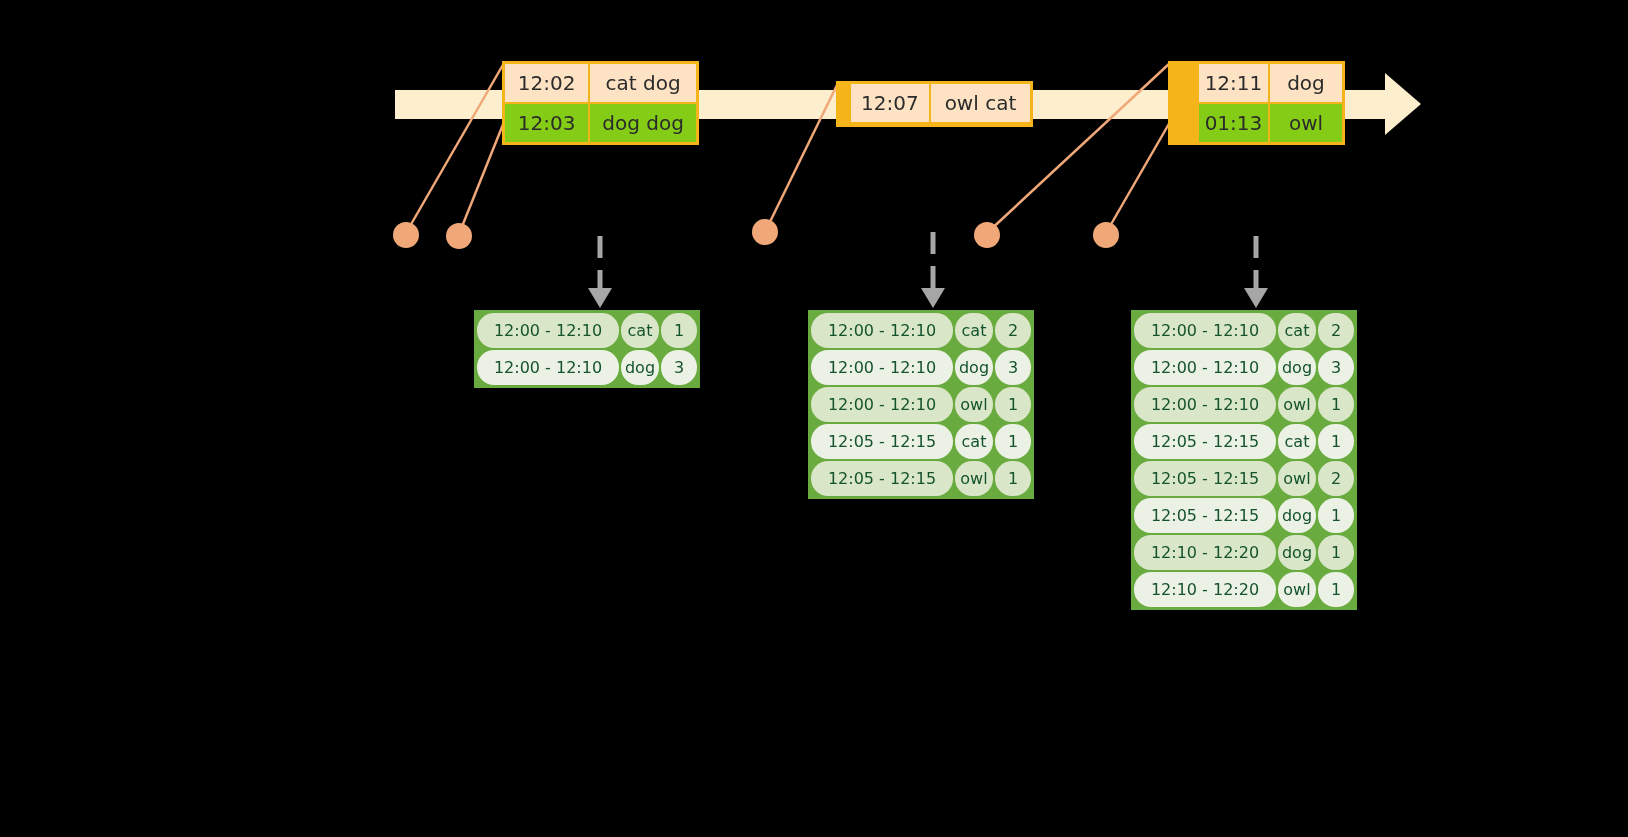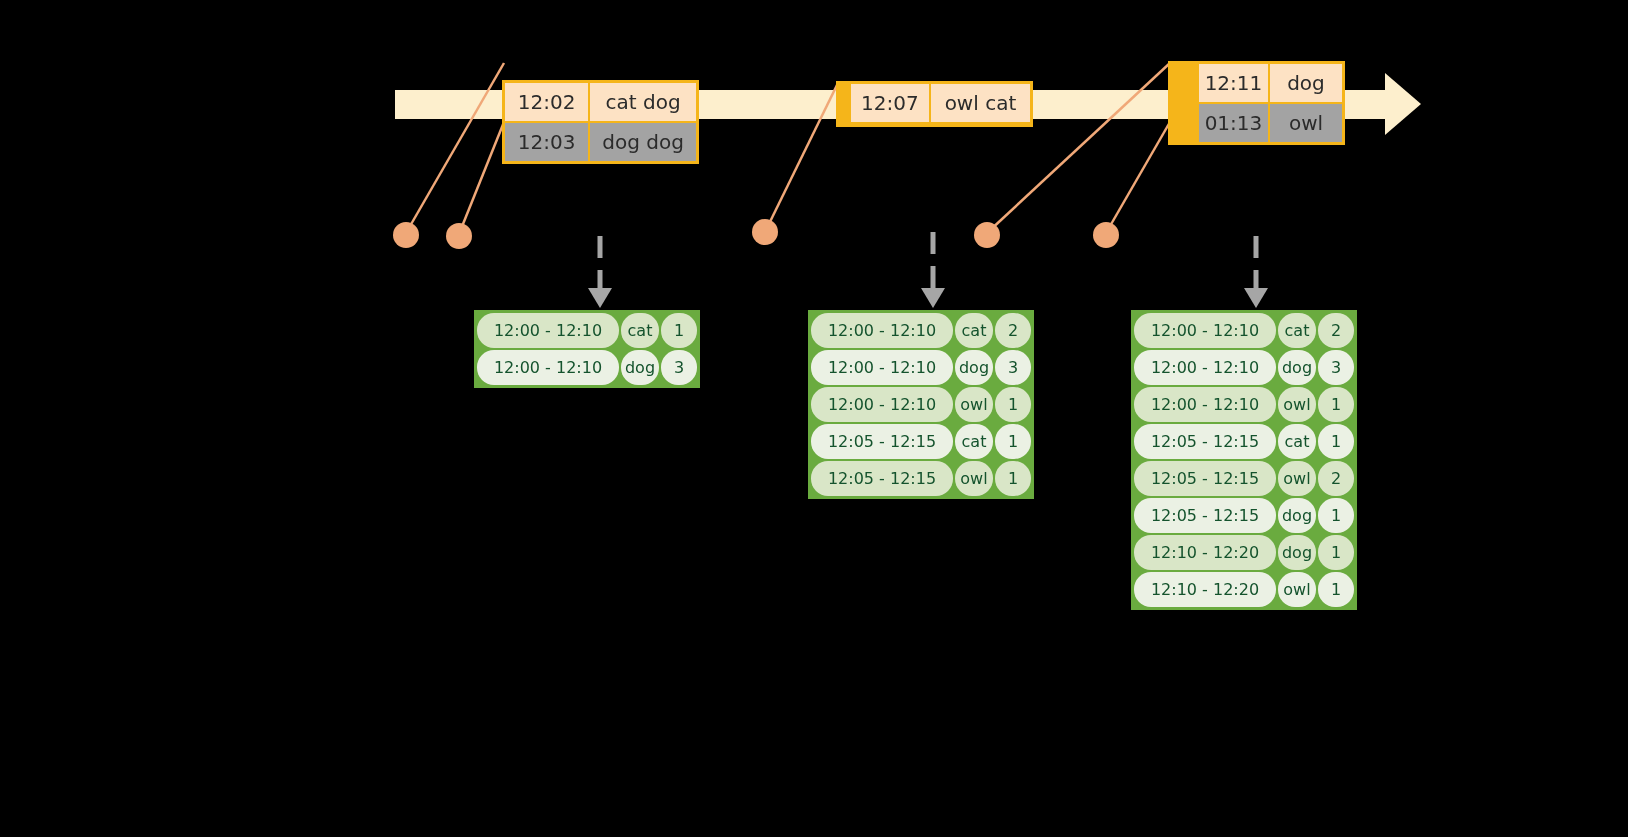--- a/index.html
+++ b/index.html
@@ -53,26 +53,26 @@
     box-sizing: border-box;
     font-size: 20px;
     color: #2b2b2b;
     display: flex;
     align-items: center;
     justify-content: center;
     height: 38px;
     font-family: "DejaVu Sans", sans-serif;
   }
   .evt-row.r0 .evt-cell { background: #fde2c4; }
-  .evt-row.r1 .evt-cell { background: #a3a3a3; }
+  .evt-row.r1 .evt-cell { background: #84cc16; }
   .evt-row.r0 { margin-bottom: 2px; }
   .evt-cell.k-time { width: 88px; }
   .evt-cell.k-words { width: 112px; margin-left: 2px; }
 
-  #evt-a { left: 502px; top: 61px; width: 197px; margin-top: 19px; }
+  #evt-a { left: 502px; top: 61px; width: 197px; }
   #evt-b { left: 836px; top: 81px; width: 197px; padding-left: 12px; }
   #evt-b .evt-cell.k-words { width: 112px; }
   #evt-c { left: 1168px; top: 61px; width: 177px; padding-left: 28px; }
   #evt-c .evt-cell.k-words { width: 92px; }
 
   
   .res-table {
     position: absolute;
     border: 3px solid #6aab3f;
     background: #6aab3f;

